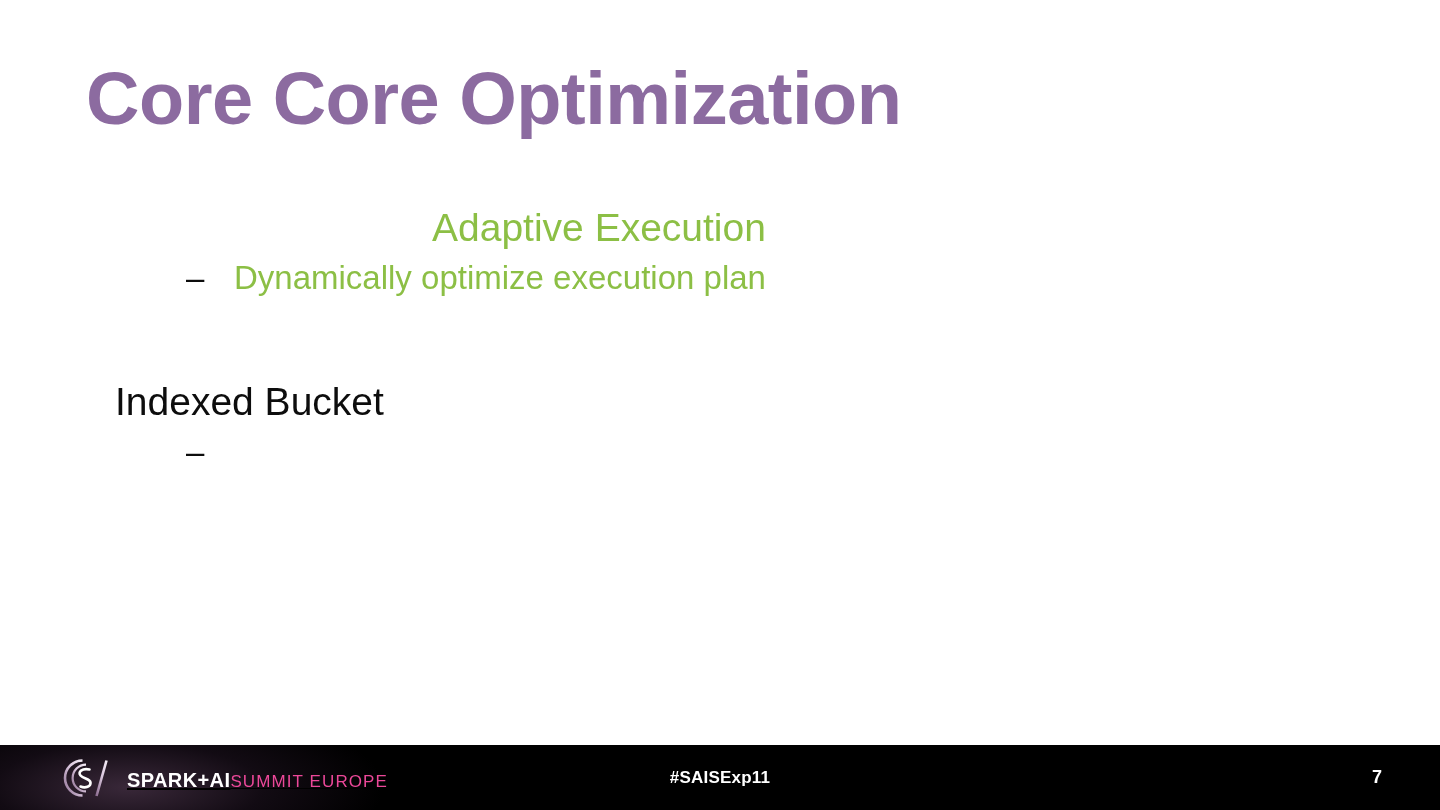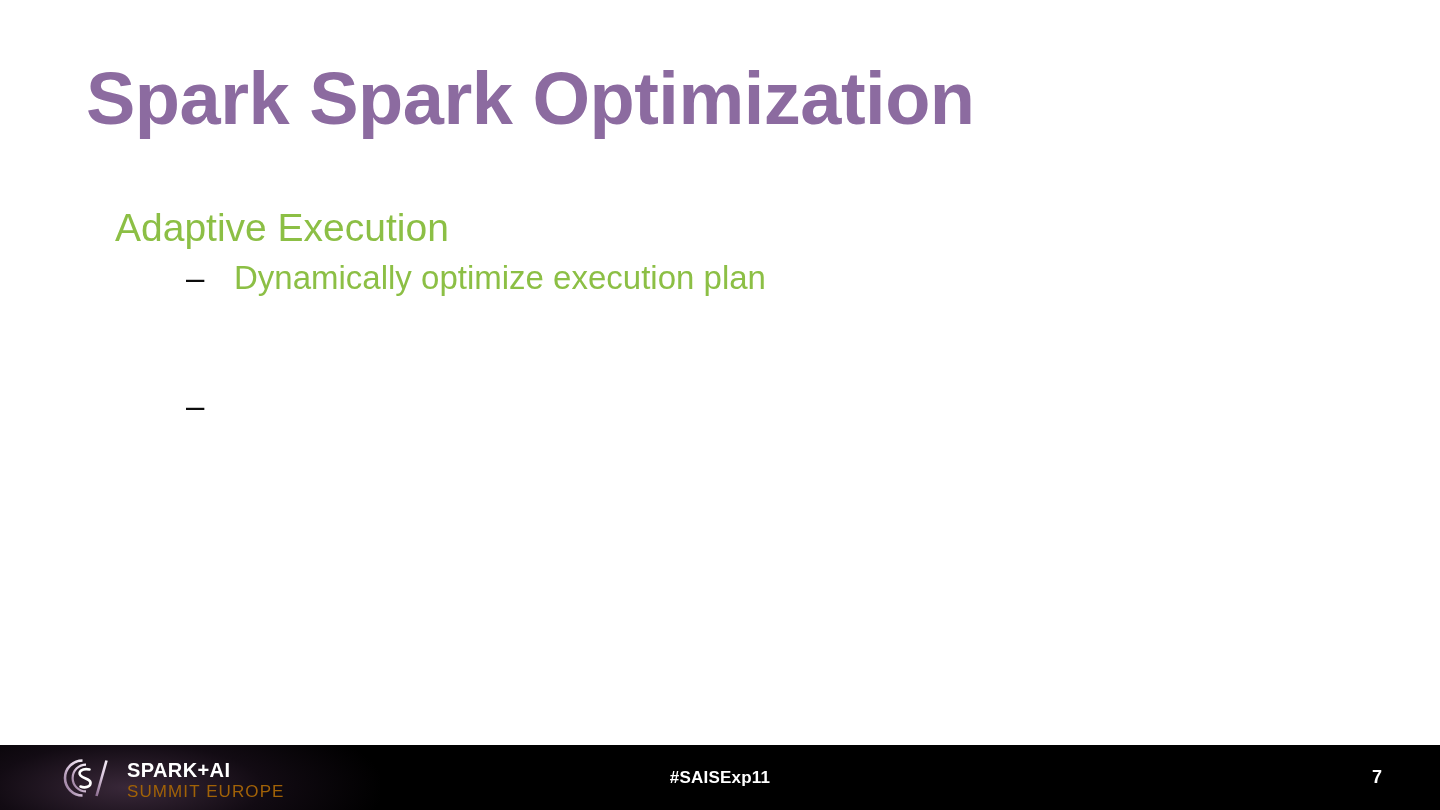--- a/index.html
+++ b/index.html
@@ -42,20 +42,21 @@
   .topic {
     position: absolute;
     left: 115px;
     white-space: nowrap;
   }
   .topic-heading {
     font-size: 39px;
     line-height: 46px;
     font-weight: normal;
     white-space: nowrap;
+    text-align: right;
   }
   .bullet-row {
     display: flex;
     align-items: flex-start;
     margin-top: 6px;
     white-space: nowrap;
   }
   .bullet-dash {
     display: inline-block;
     width: 71px;
@@ -104,33 +105,34 @@
     position: absolute;
     left: 62px;
     top: 10px;
     display: flex;
     align-items: center;
     gap: 9px;
   }
   .logo-mark { display: block; }
   .logo-words {
     display: flex;
-    flex-direction: column;
+    flex-direction: row;
     line-height: 1;
+    text-decoration: underline;
   }
   .logo-line1 {
     font-size: 20px;
     font-weight: bold;
     color: #ffffff;
     letter-spacing: 0.4px;
   }
   .logo-line2 {
     font-size: 17px;
     font-weight: normal;
-    color: #a16207;
+    color: #ec4899;
     letter-spacing: 1.1px;
     margin-top: 3px;
   }
   .footer-hashtag {
     position: absolute;
     left: 0;
     top: 0;
     width: 1440px;
     height: 65px;
     display: flex;
@@ -151,33 +153,34 @@
     font-size: 18px;
     font-weight: bold;
     color: #ffffff;
   }
 </style>
 </head>
 <body>
 
 <div class="slide">
 
-  <div class="slide-title">Spark Spark Optimization</div>
+  <div class="slide-title">Core Core Optimization</div>
 
   <div class="body-block">
 
     <div class="topic topic-green" id="topic-0">
       <div class="topic-heading">Adaptive Execution</div>
       <div class="bullet-row">
         <span class="bullet-dash">–</span>
         <span class="bullet-text">Dynamically optimize execution plan</span>
       </div>
     </div>
 
     <div class="topic topic-black" id="topic-1">
+      <div class="topic-heading">Indexed Bucket</div>
       <div class="bullet-row">
         <span class="bullet-dash">–</span>
       </div>
     </div>
 
   </div>
 
   <div class="footer-bar">
 
     <div class="footer-glow"></div>

